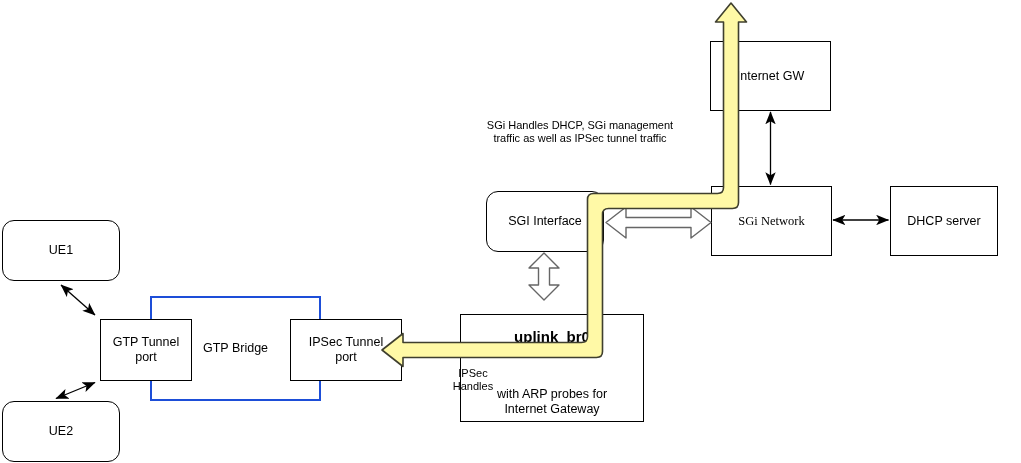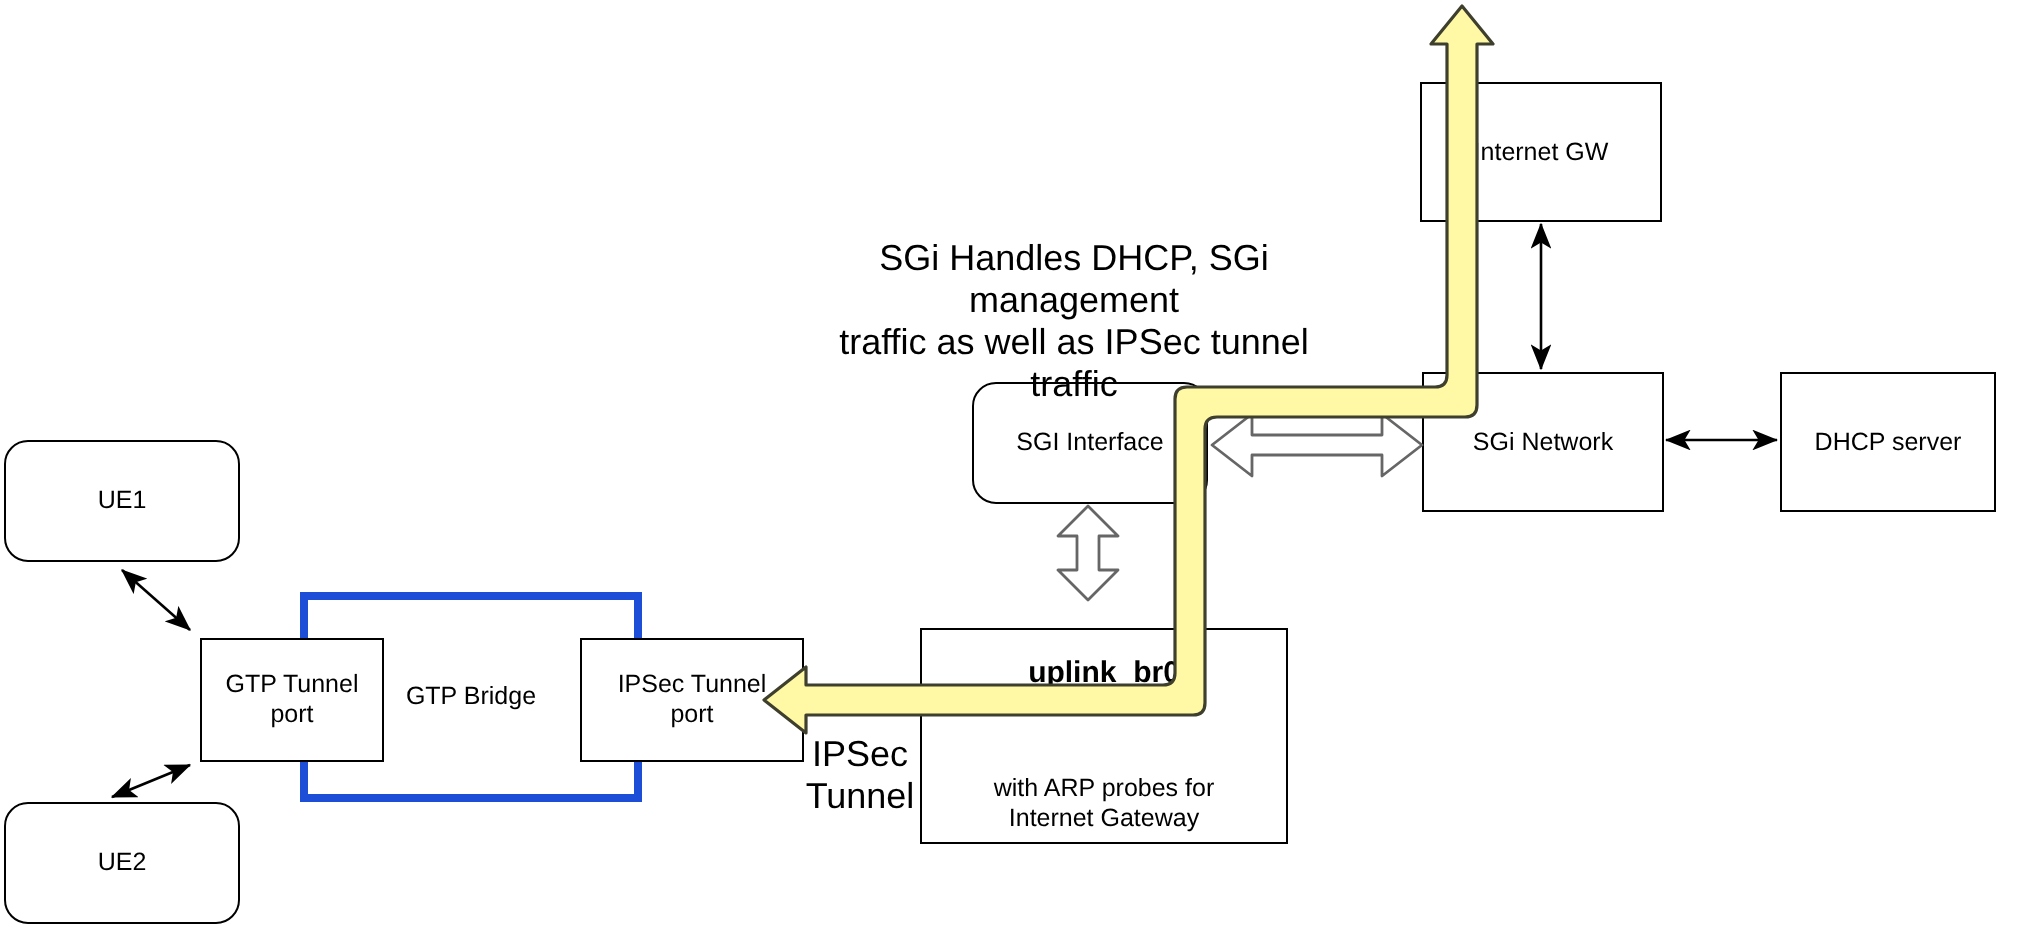--- a/index.html
+++ b/index.html
@@ -6,33 +6,33 @@
   #canvas {
     position:relative; width:1021px; height:463px; background:#ffffff;
     font-family:"Liberation Sans", sans-serif; color:#000; overflow:hidden;
   }
   .node {
     position:absolute; box-sizing:border-box; background:#ffffff;
     border:1px solid #000; display:flex; align-items:center; justify-content:center;
     text-align:center; font-size:12.5px; line-height:1.18; z-index:1;
   }
   .rounded { border-radius:12px; }
-  .bridge { border:4px solid #1d4ed8; z-index:0; }
+  .bridge { border:2px solid #1d4ed8; z-index:0; }
   .port .inner { display:inline-block; max-width:78px; }
   .uplink { display:block; }
   .uplink .title {
     position:absolute; top:13px; left:0; width:100%; text-align:center;
     font-weight:bold; font-size:15px;
   }
   .uplink .subtitle {
     position:absolute; bottom:5px; left:0; width:100%; text-align:center;
     font-size:12.5px; line-height:1.16;
   }
   .freetext {
-    position:absolute; text-align:center; font-size:18px; line-height:1.16; z-index:1;
+    position:absolute; text-align:center; font-size:11px; line-height:1.16; z-index:1;margin-left:43px;
   }
   #arrow-layer {
     position:absolute; left:0; top:0; width:1021px; height:463px;
     z-index:2; pointer-events:none;
   }
 </style>
 </head>
 <body>
 
 <div id="canvas">
@@ -66,36 +66,36 @@
   </div>
 
   <div class="node rounded" style="left:486px; top:191px; width:118px; height:61px;">
     <span>SGI Interface</span>
   </div>
 
   <div class="node" style="left:710px; top:41px; width:121px; height:70px;">
     <span>Internet GW</span>
   </div>
 
-  <div class="node" style="left:711px; top:186px; width:121px; height:70px;">
+  <div class="node" style="left:711px; top:186px; width:121px; height:70px;font-family:Liberation Serif, serif;">
     <span>SGi Network</span>
   </div>
 
   <div class="node" style="left:890px; top:186px; width:108px; height:70px;">
     <span>DHCP server</span>
   </div>
 
   <div class="freetext" style="left:407px; top:119px; width:260px;">
     <div>SGi Handles DHCP, SGi management</div>
     <div>traffic as well as IPSec tunnel traffic</div>
   </div>
 
   <div class="freetext" style="left:400px; top:367px; width:60px;">
     <div>IPSec</div>
-    <div>Tunnel</div>
+    <div>Handles</div>
   </div>
 
   <svg id="arrow-layer" viewBox="0 0 1021 463" xmlns="http://www.w3.org/2000/svg">
     <defs>
       <marker id="arr" viewBox="0 0 10 8" refX="9.5" refY="4" markerWidth="10" markerHeight="8" orient="auto-start-reverse">
         <path d="M0,0 L10,4 L0,8 L2.4,4 Z" fill="#000"></path>
       </marker>
     </defs>
 
     <line x1="61" y1="285" x2="95" y2="315" stroke="#000" stroke-width="1.3" marker-start="url(#arr)" marker-end="url(#arr)"></line>

